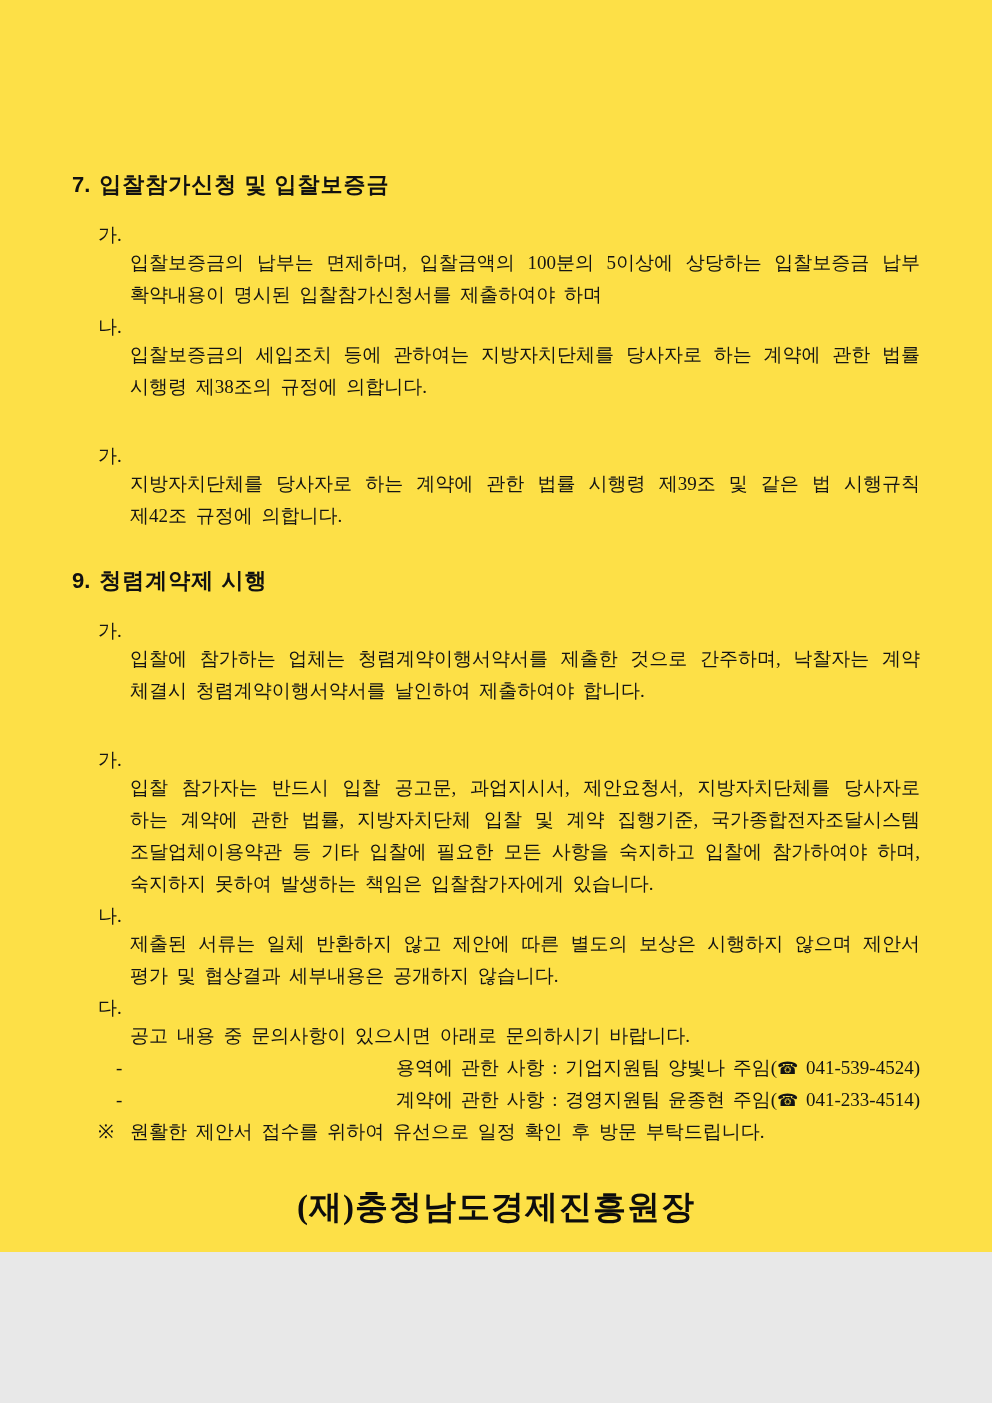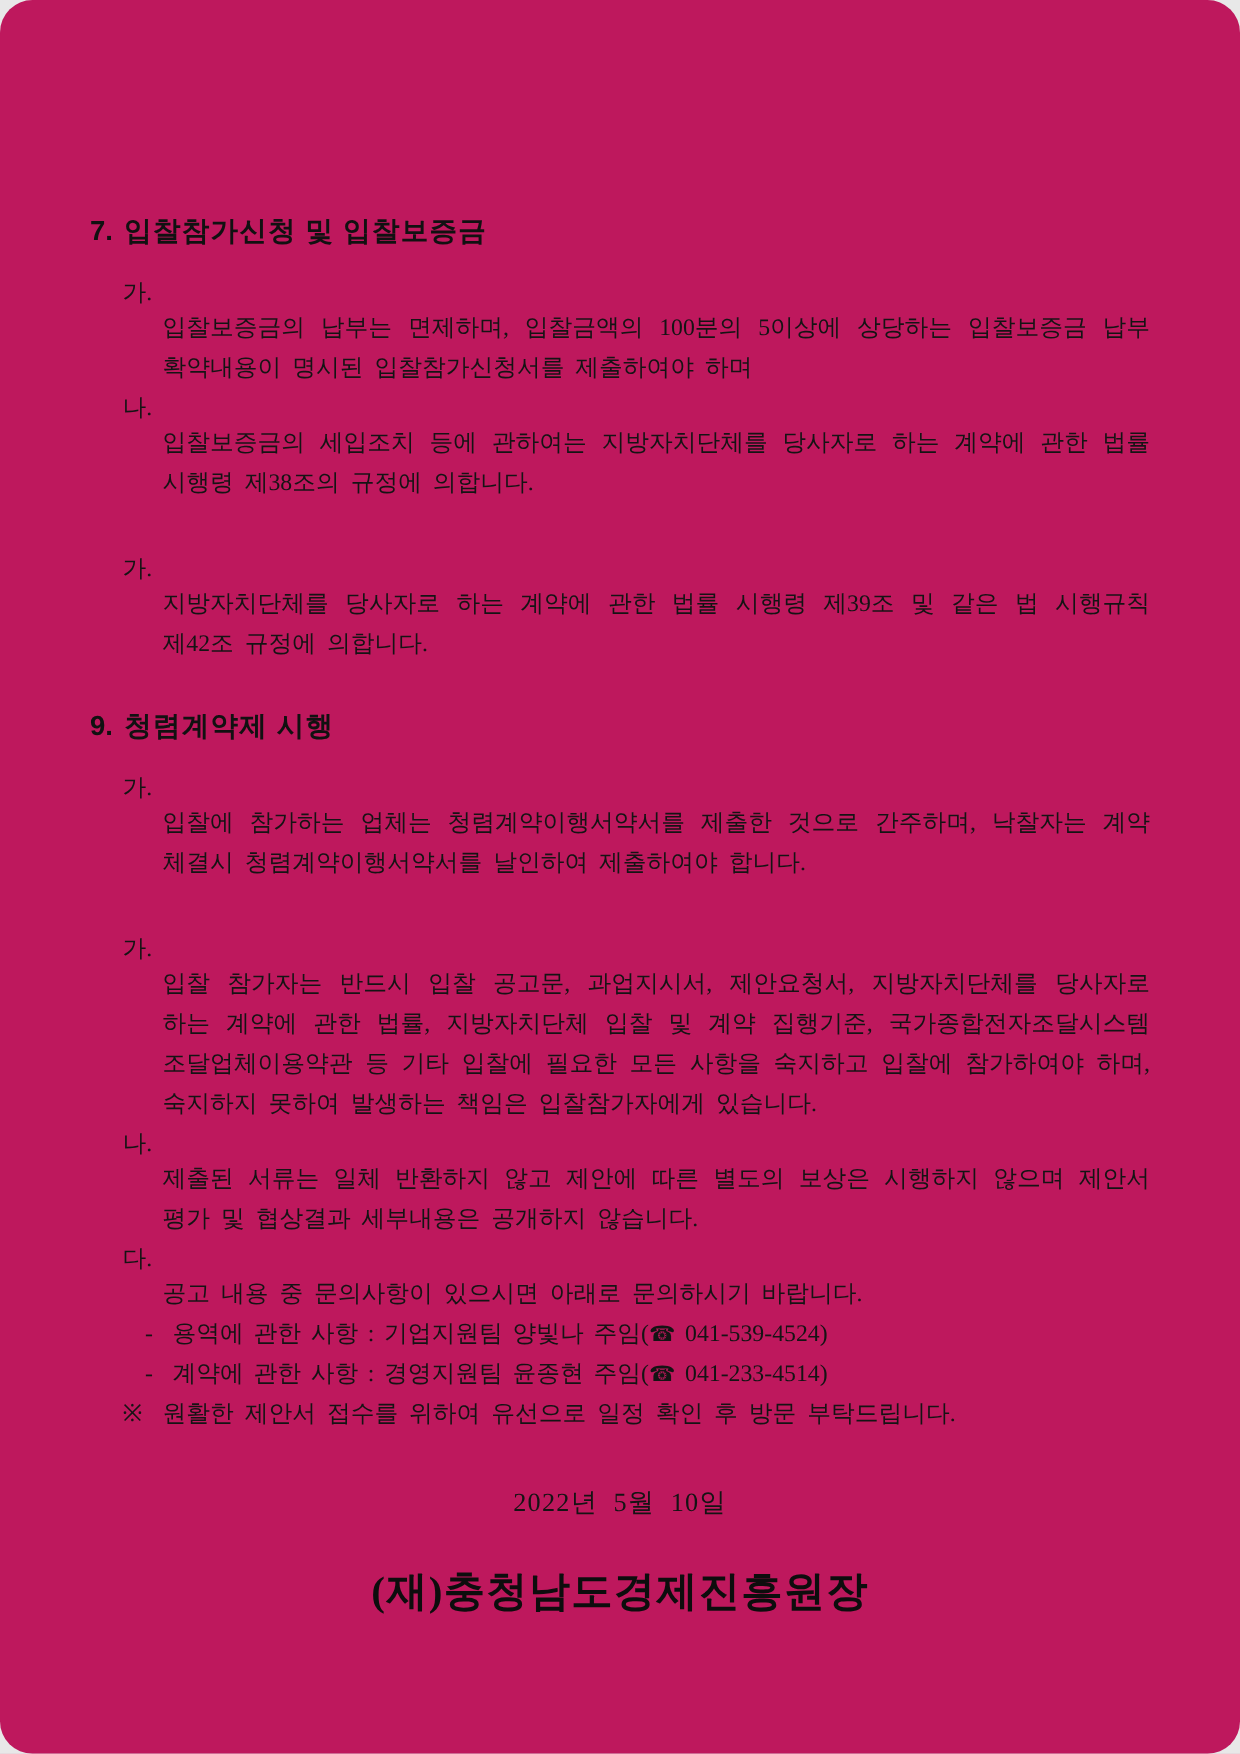--- a/index.html
+++ b/index.html
@@ -1,26 +1,25 @@
 <!DOCTYPE html>
 <html><head>
 <meta charset="utf-8">
 <style>
   * { margin:0; padding:0; box-sizing:border-box; }
   html,body { background:#e8e8e8; }
   body { font-family:"Liberation Serif", serif; }
   .page {
     position:relative;
-    width:992px; height:1403px;
+    width:992px; height:1252px;
     margin:0 auto;
-    background:#be185d;
+    background:#fde047;
     color:#141414;
     padding:173px 72px 0 72px;
     overflow:hidden;
-    border-radius:26px;
   }
   .sec { margin-bottom:37px; }
   .sec-title {
     font-family:"Liberation Sans", sans-serif;
     font-weight:700;
     font-size:22px;
     line-height:24px;
     letter-spacing:1px;
     margin-bottom:22px;
     color:#111;
@@ -40,21 +39,21 @@
     word-spacing:4px;
     margin-top:28px;
   }
   .subclause {
     display:flex;
     padding-left:44px;
     font-size:19px;
     line-height:32px;
   }
   .subclause .lbl { flex:0 0 22px; }
-  .subclause .txt { flex:1; word-spacing:3px; }
+  .subclause .txt { flex:1; word-spacing:3px;text-align:right; }
   .note-row {
     display:flex;
     padding-left:26px;
     font-size:19px;
     line-height:32px;
   }
   .note-row .lbl { flex:0 0 32px; }
   .note-row .txt { flex:1; word-spacing:4px; }
   .phone-glyph { font-family:"DejaVu Sans", sans-serif; font-size:17px; }
   .date-line {
@@ -129,17 +128,16 @@
       <span class="lbl">-</span>
       <div class="txt"><span>계약에 관한 사항 : 경영지원팀 윤종현 주임(</span><span class="phone-glyph">☎</span><span> 041-233-4514)</span></div>
     </div>
 
     <div class="note-row">
       <span class="lbl">※</span>
       <div class="txt">원활한 제안서 접수를 위하여 유선으로 일정 확인 후 방문 부탁드립니다.</div>
     </div>
   </section>
 
-  <div class="date-line">2022년 5월 10일</div>
 
   <div class="signature-line">(재)충청남도경제진흥원장</div>
 
 </div>
 
 </body></html>

